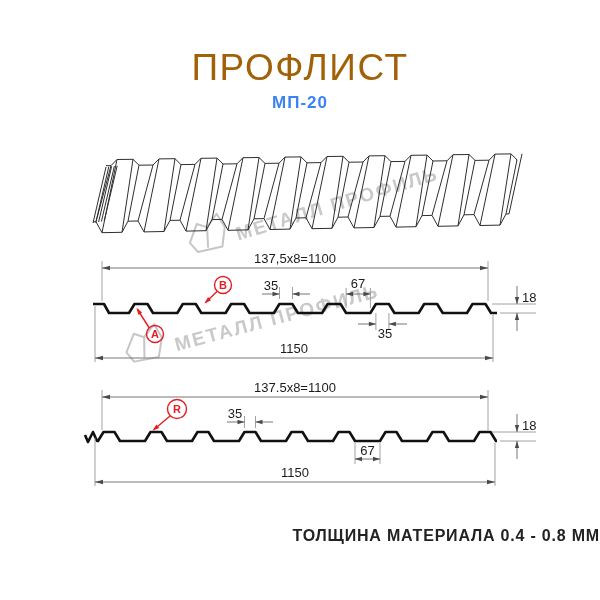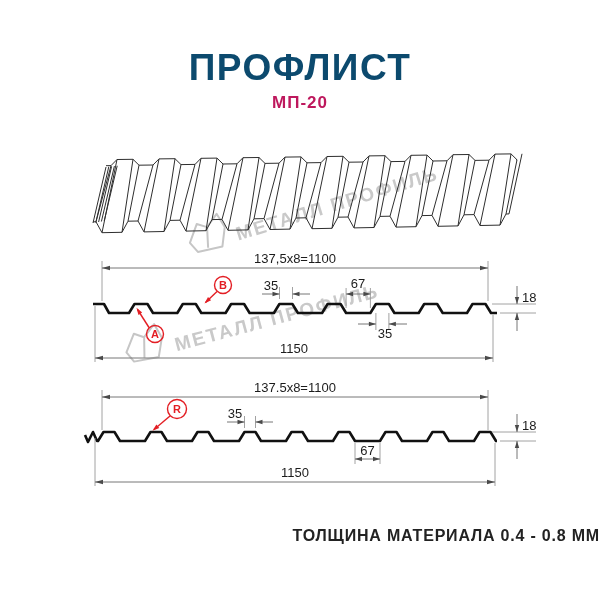--- a/index.html
+++ b/index.html
@@ -2,25 +2,25 @@
 <html><head>
 <meta charset="utf-8">
 <style>
   html,body{margin:0;padding:0;}
   body{
     width:600px;height:600px;position:relative;background:#ffffff;overflow:hidden;
     font-family:"Liberation Sans",sans-serif;
   }
   .title{
     position:absolute;top:47px;left:0;right:0;text-align:center;
-    font-size:37px;font-weight:700;letter-spacing:1.5px;color:#0c4a6e;
+    font-size:37px;font-weight:400;letter-spacing:1.5px;color:#a16207;
   }
   .subtitle{
     position:absolute;top:93px;left:0;right:0;text-align:center;
-    font-size:17px;font-weight:600;letter-spacing:1px;color:#be185d;
+    font-size:17px;font-weight:600;letter-spacing:1px;color:#3b82f6;
   }
   .footer-text{
     position:absolute;top:527px;left:0;right:0;text-align:right;
     font-size:16px;font-weight:600;letter-spacing:0.8px;color:#222222;
   }
   .wm{
     position:absolute;display:flex;align-items:flex-end;gap:6px;
     color:#c9c9c9;font-weight:700;font-size:19px;letter-spacing:2px;
     white-space:nowrap;z-index:1;pointer-events:none;
   }

